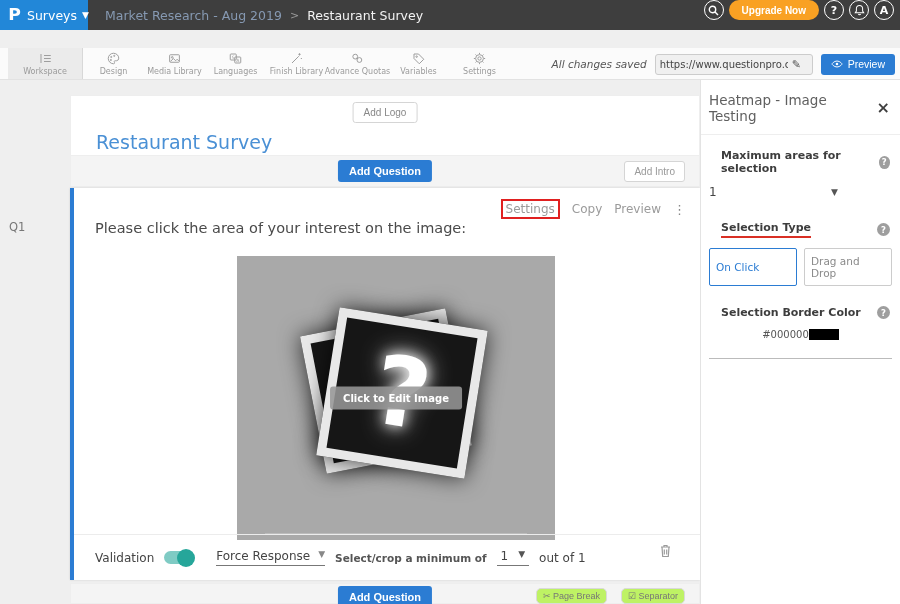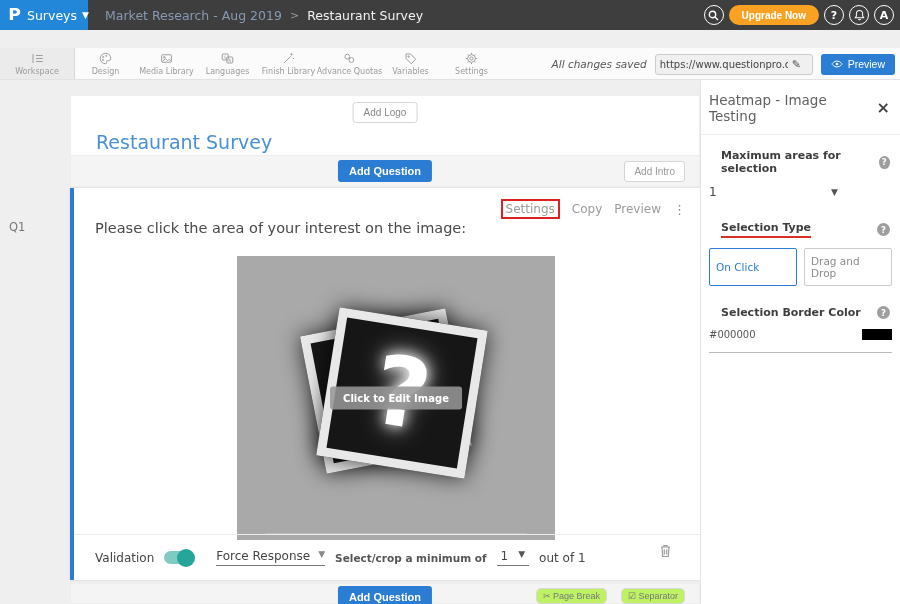--- a/index.html
+++ b/index.html
@@ -10,36 +10,36 @@
   
   .topbar { position:absolute; top:0; left:0; width:900px; height:30px; background:#3e3e3e; display:flex; align-items:center; }
   .logo-block { width:88px; height:30px; background:#2287d8; display:flex; align-items:center; padding-left:9px; gap:7px; flex-shrink:0; }
   .logo-glyph { color:#fff; font-weight:bold; font-size:15px; transform:scaleX(1.15); }
   .app-menu { color:#fff; font-size:12.5px; }
   .caret-w { color:#fff; font-size:9px; margin-left:-2px; }
   .breadcrumb { margin-left:17px; display:flex; align-items:center; gap:8px; font-size:12.5px; }
   .bc-parent { color:#8699b2; }
   .bc-sep { color:#9a9a9a; font-size:11px; }
   .bc-current { color:#f2f2f2; }
-  .topbar-right { position:absolute; right:6px; top:0; height:30px; display:flex; align-items:center; gap:5px; }
+  .topbar-right { position:absolute; right:6px; top:0; height:30px; display:flex; align-items:flex-start; gap:5px; }
   .circ { width:20px; height:20px; border:1.5px solid #fff; border-radius:50%; color:#fff; display:flex; align-items:center; justify-content:center; font-size:11px; font-weight:bold; }
   .upgrade-btn { background:#f9a123; color:#fff; font-size:10px; font-weight:bold; border:none; border-radius:10px; height:20px; padding:0 13px; cursor:pointer; }
 
   
   .navrow { position:absolute; top:30px; left:0; width:900px; height:18px; background:#fff; display:flex; align-items:center; }
   .nav-item { color:#33507a; font-size:12px; font-weight:bold; margin-left:14px; text-decoration:none; }
   .nav-item.active { text-decoration:underline; }
   .nav-right { position:absolute; right:10px; display:flex; gap:30px; align-items:center; }
   .tools { color:#33507a; font-size:11.5px; font-weight:bold; }
   .responses { color:#33507a; font-size:11.5px; font-weight:bold; }
 
   
   .toolbar { position:absolute; top:48px; left:0; width:900px; height:32px; background:#fbfbfb; border-bottom:1px solid #e2e2e2; display:flex; align-items:stretch; }
   .tb-item { width:61px; display:flex; flex-direction:column; align-items:center; justify-content:center; gap:1px; color:#9b9b9b; cursor:pointer; }
-  .tb-item.selected { background:#ebebeb; border-right:1px solid #d8d8d8; width:75px; }
+  .tb-item.selected { background:#ebebeb; border-right:1px solid #d8d8d8; width:75px;margin-left:8px; }
   .tb-item svg { width:15px; height:15px; stroke:#9b9b9b; fill:none; stroke-width:1.3; }
   .tb-label { font-size:8px; white-space:nowrap; }
   .tb-right { position:absolute; right:5px; top:0; height:32px; display:flex; align-items:center; gap:8px; }
   .saved { font-style:italic; font-size:10.5px; color:#555; }
   .url-box { width:158px; height:21px; background:#f0f0f0; border:1px solid #ccc; border-radius:3px; display:flex; align-items:center; overflow:hidden; }
   .url-box input { border:none; background:transparent; font-size:10px; color:#444; width:136px; padding:0 4px; font-family:inherit; outline:none; }
   .pencil { color:#555; font-size:11px; padding-right:4px; }
   .preview-btn { height:21px; background:#2b7cd3; color:#fff; border:none; border-radius:3px; font-size:10.5px; padding:0 10px; display:flex; align-items:center; gap:5px; cursor:pointer; }
   .preview-btn svg { width:12px; height:10px; }
 
@@ -96,21 +96,21 @@
   .field-label { font-size:11px; font-weight:bold; color:#3d3d3d; }
   .field-label.redline { border-bottom:2px solid #d93025; padding-bottom:2px; }
   .help { width:13px; height:13px; background:#9e9e9e; color:#fff; border-radius:50%; font-size:8.5px; font-weight:bold; display:flex; align-items:center; justify-content:center; cursor:pointer; }
   .select-row { display:flex; align-items:center; padding:10px 8px 0 8px; cursor:pointer; }
   .select-val { font-size:12px; color:#444; width:122px; }
   .caret-d { color:#555; font-size:9px; }
   .seltype-btns { display:flex; gap:7px; padding:10px 8px 0 8px; }
   .sel-btn { flex:1; font-size:10.5px; padding:6px 6px; border-radius:2px; background:#fff; text-align:left; cursor:pointer; font-family:inherit; }
   .sel-btn.active { border:1px solid #2b7cd3; color:#2b7cd3; }
   .sel-btn.inactive { border:1px solid #ccc; color:#8a8a8a; }
-  .color-input-row { margin:10px 8px 0 8px; border-bottom:1px solid #bbb; display:flex; align-items:center; justify-content:space-between; padding-bottom:12px; }
+  .color-input-row { margin:10px 8px 0 8px; border-bottom:1px solid #bbb; display:flex; align-items:center; justify-content:center; padding-bottom:18px; }
   .color-text { font-size:10px; color:#555; }
   .swatch { width:30px; height:11px; background:#000; }
 </style>
 </head>
 <body>
 
 <div id="app">
 
   <div class="topbar">
     <div class="logo-block">

